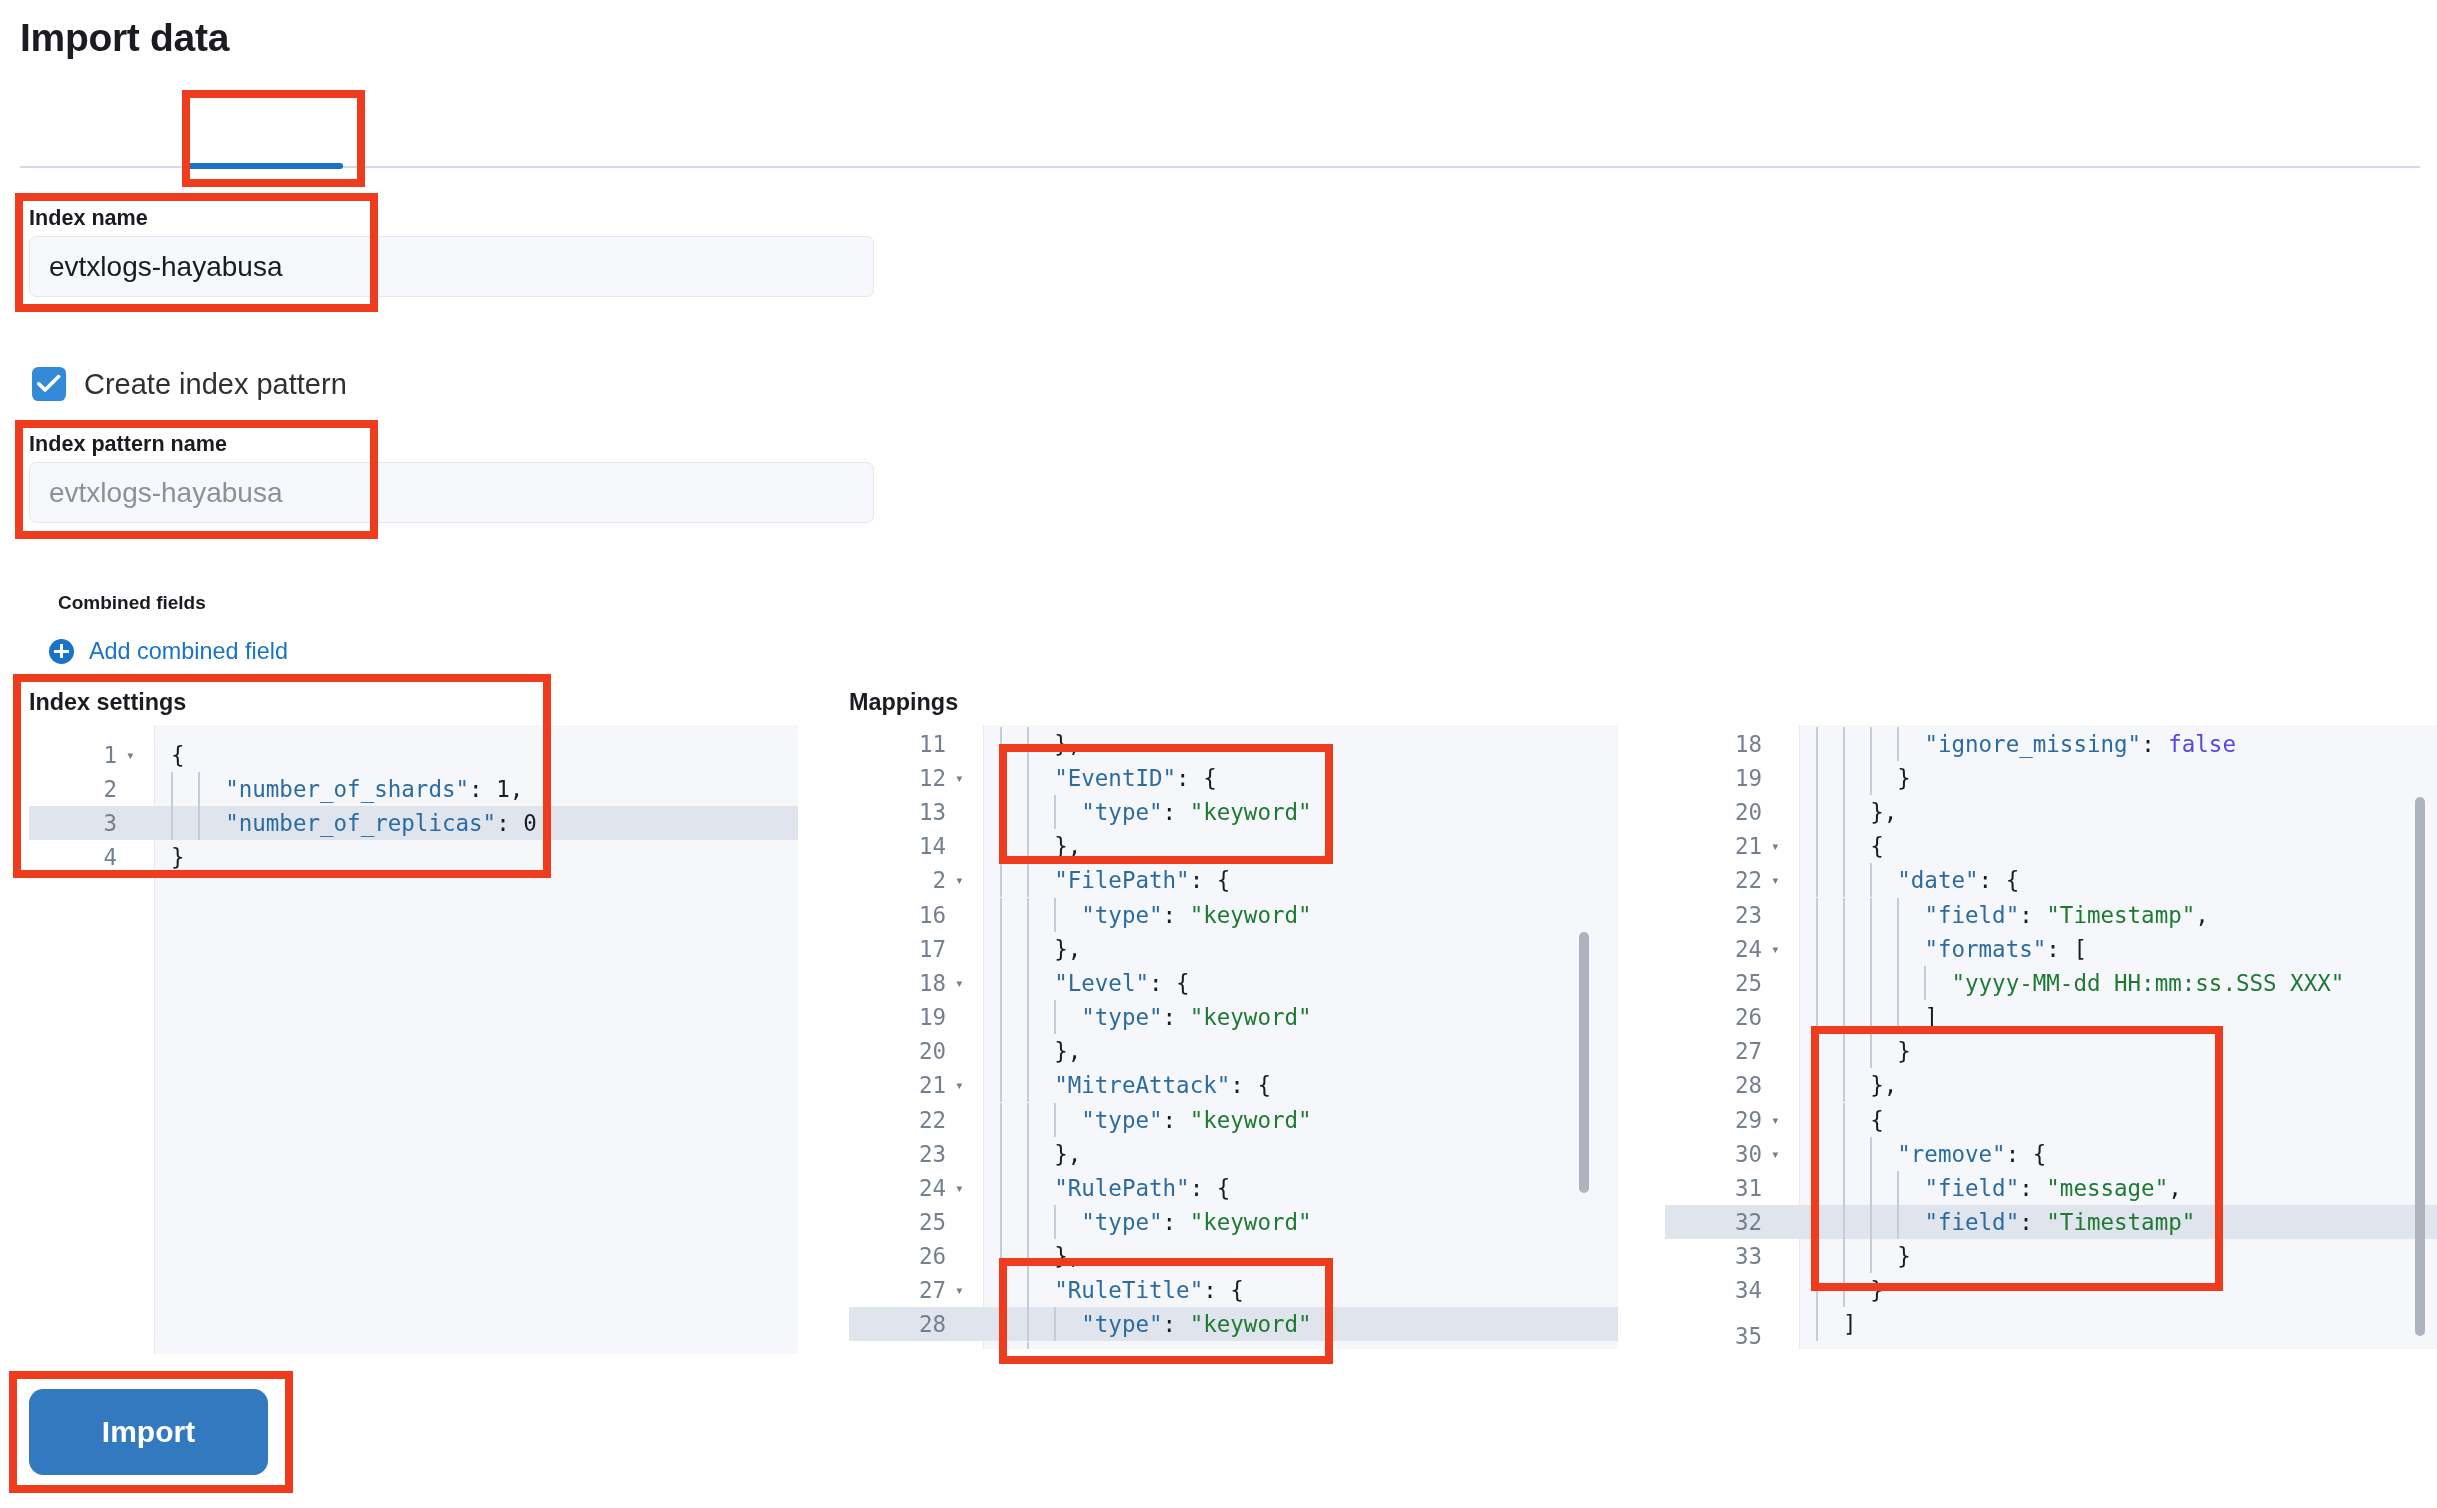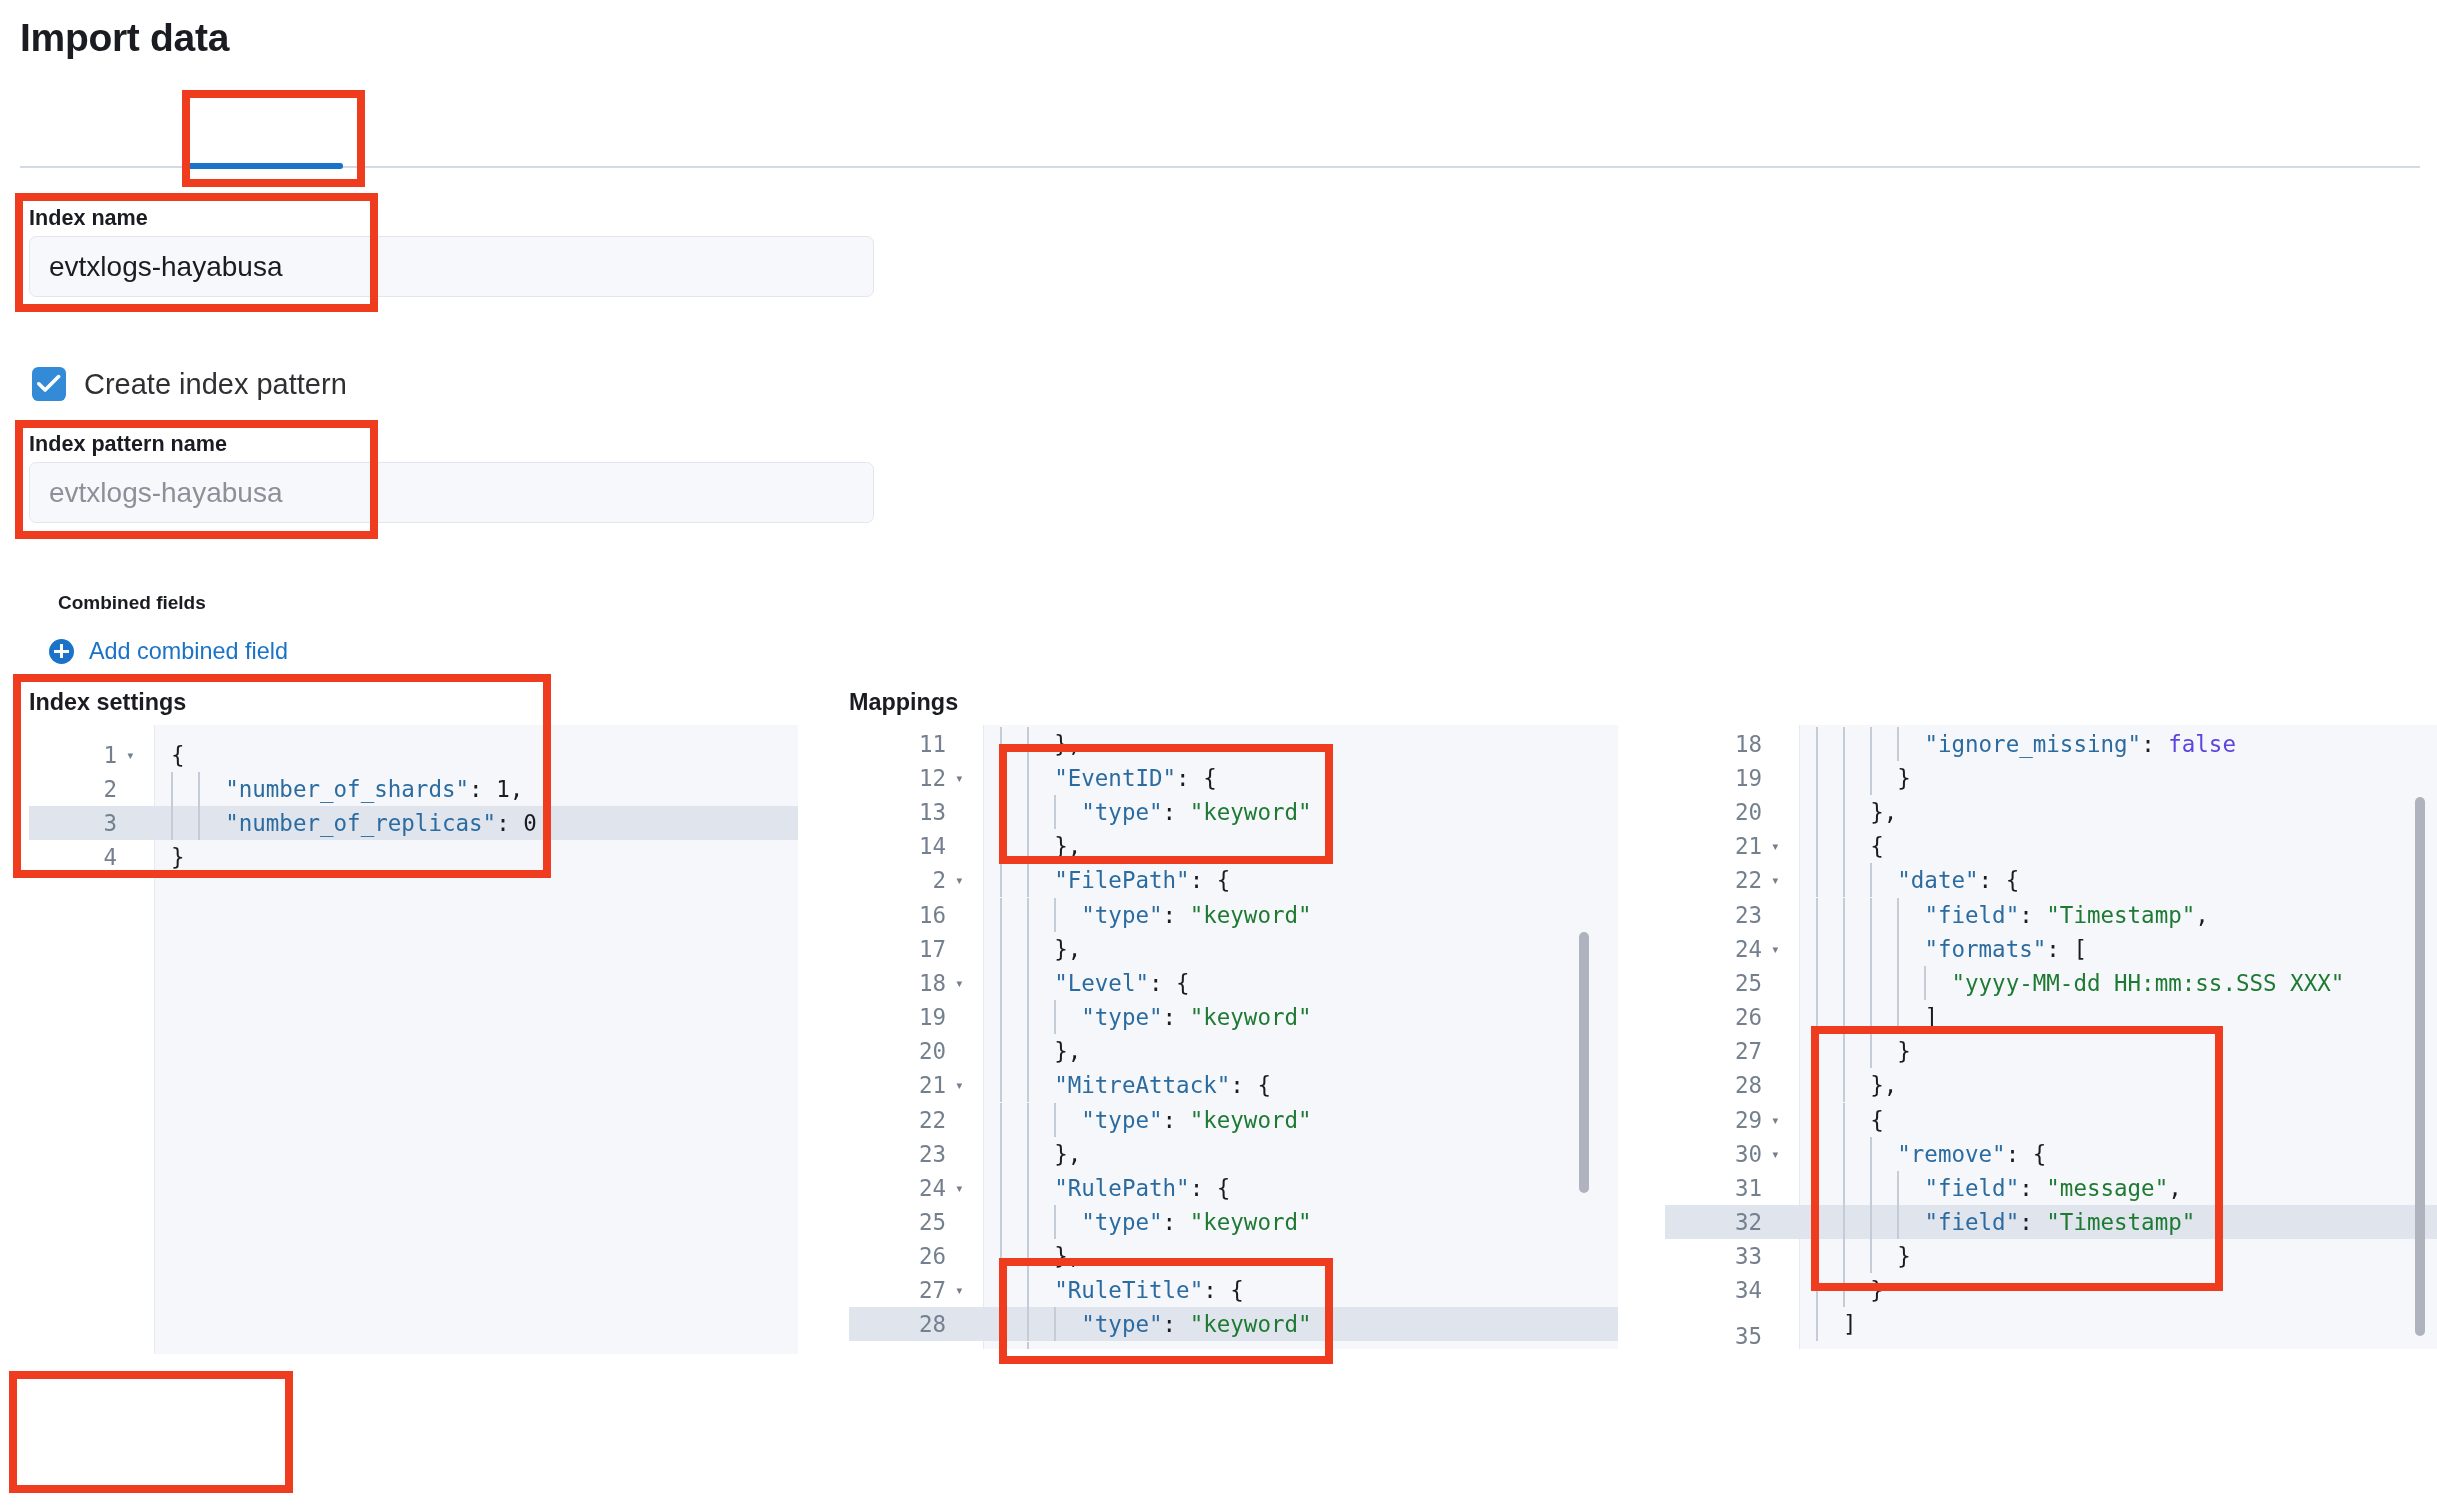--- a/index.html
+++ b/index.html
@@ -433,20 +433,21 @@
         <div class="ln-num" style="top: 594px; left: 0px; width: 97px;">35</div>
         <div class="ln-text" style="top: 582px; left: 151px;"><span class="tk-pun"> </span><span class="tk-pun"> </span><span class="tk-pun">]</span></div>
         <div class="guide" style="left: 151px; top: 582px; height: 34px;"></div>
         <div class="ln-row" style="top: 617px;"></div>
         <div class="ln-num" style="top: 617px; left: 0px; width: 97px;">36</div>
         <div class="ln-text" style="top: 617px; left: 151px;"><span class="tk-pun">}</span></div>
       </div>
     <div class="vscroll" style="right:12.6px; top:72px; height:539px;"></div>
   </div>
 
+  <button class="import-btn">Import</button>
 
   <div class="annot" style="left:182px;  top:90px;  width:183px; height:97px;"></div>
   <div class="annot" style="left:15.3px;   top:193px;  width:363px; height:119px;"></div>
   <div class="annot" style="left:15.3px;   top:420px;  width:363px; height:119px;"></div>
   <div class="annot" style="left:12.6px;   top:674px;  width:538px; height:204px;"></div>
   <div class="annot" style="left:999px; top:744px;  width:334px; height:120px;"></div>
   <div class="annot" style="left:999px; top:1258px; width:334px; height:106px;"></div>
   <div class="annot" style="left:1811px; top:1026px; width:412px; height:265px;"></div>
   <div class="annot" style="left:9px;   top:1371px; width:284px; height:122px;"></div>
 

